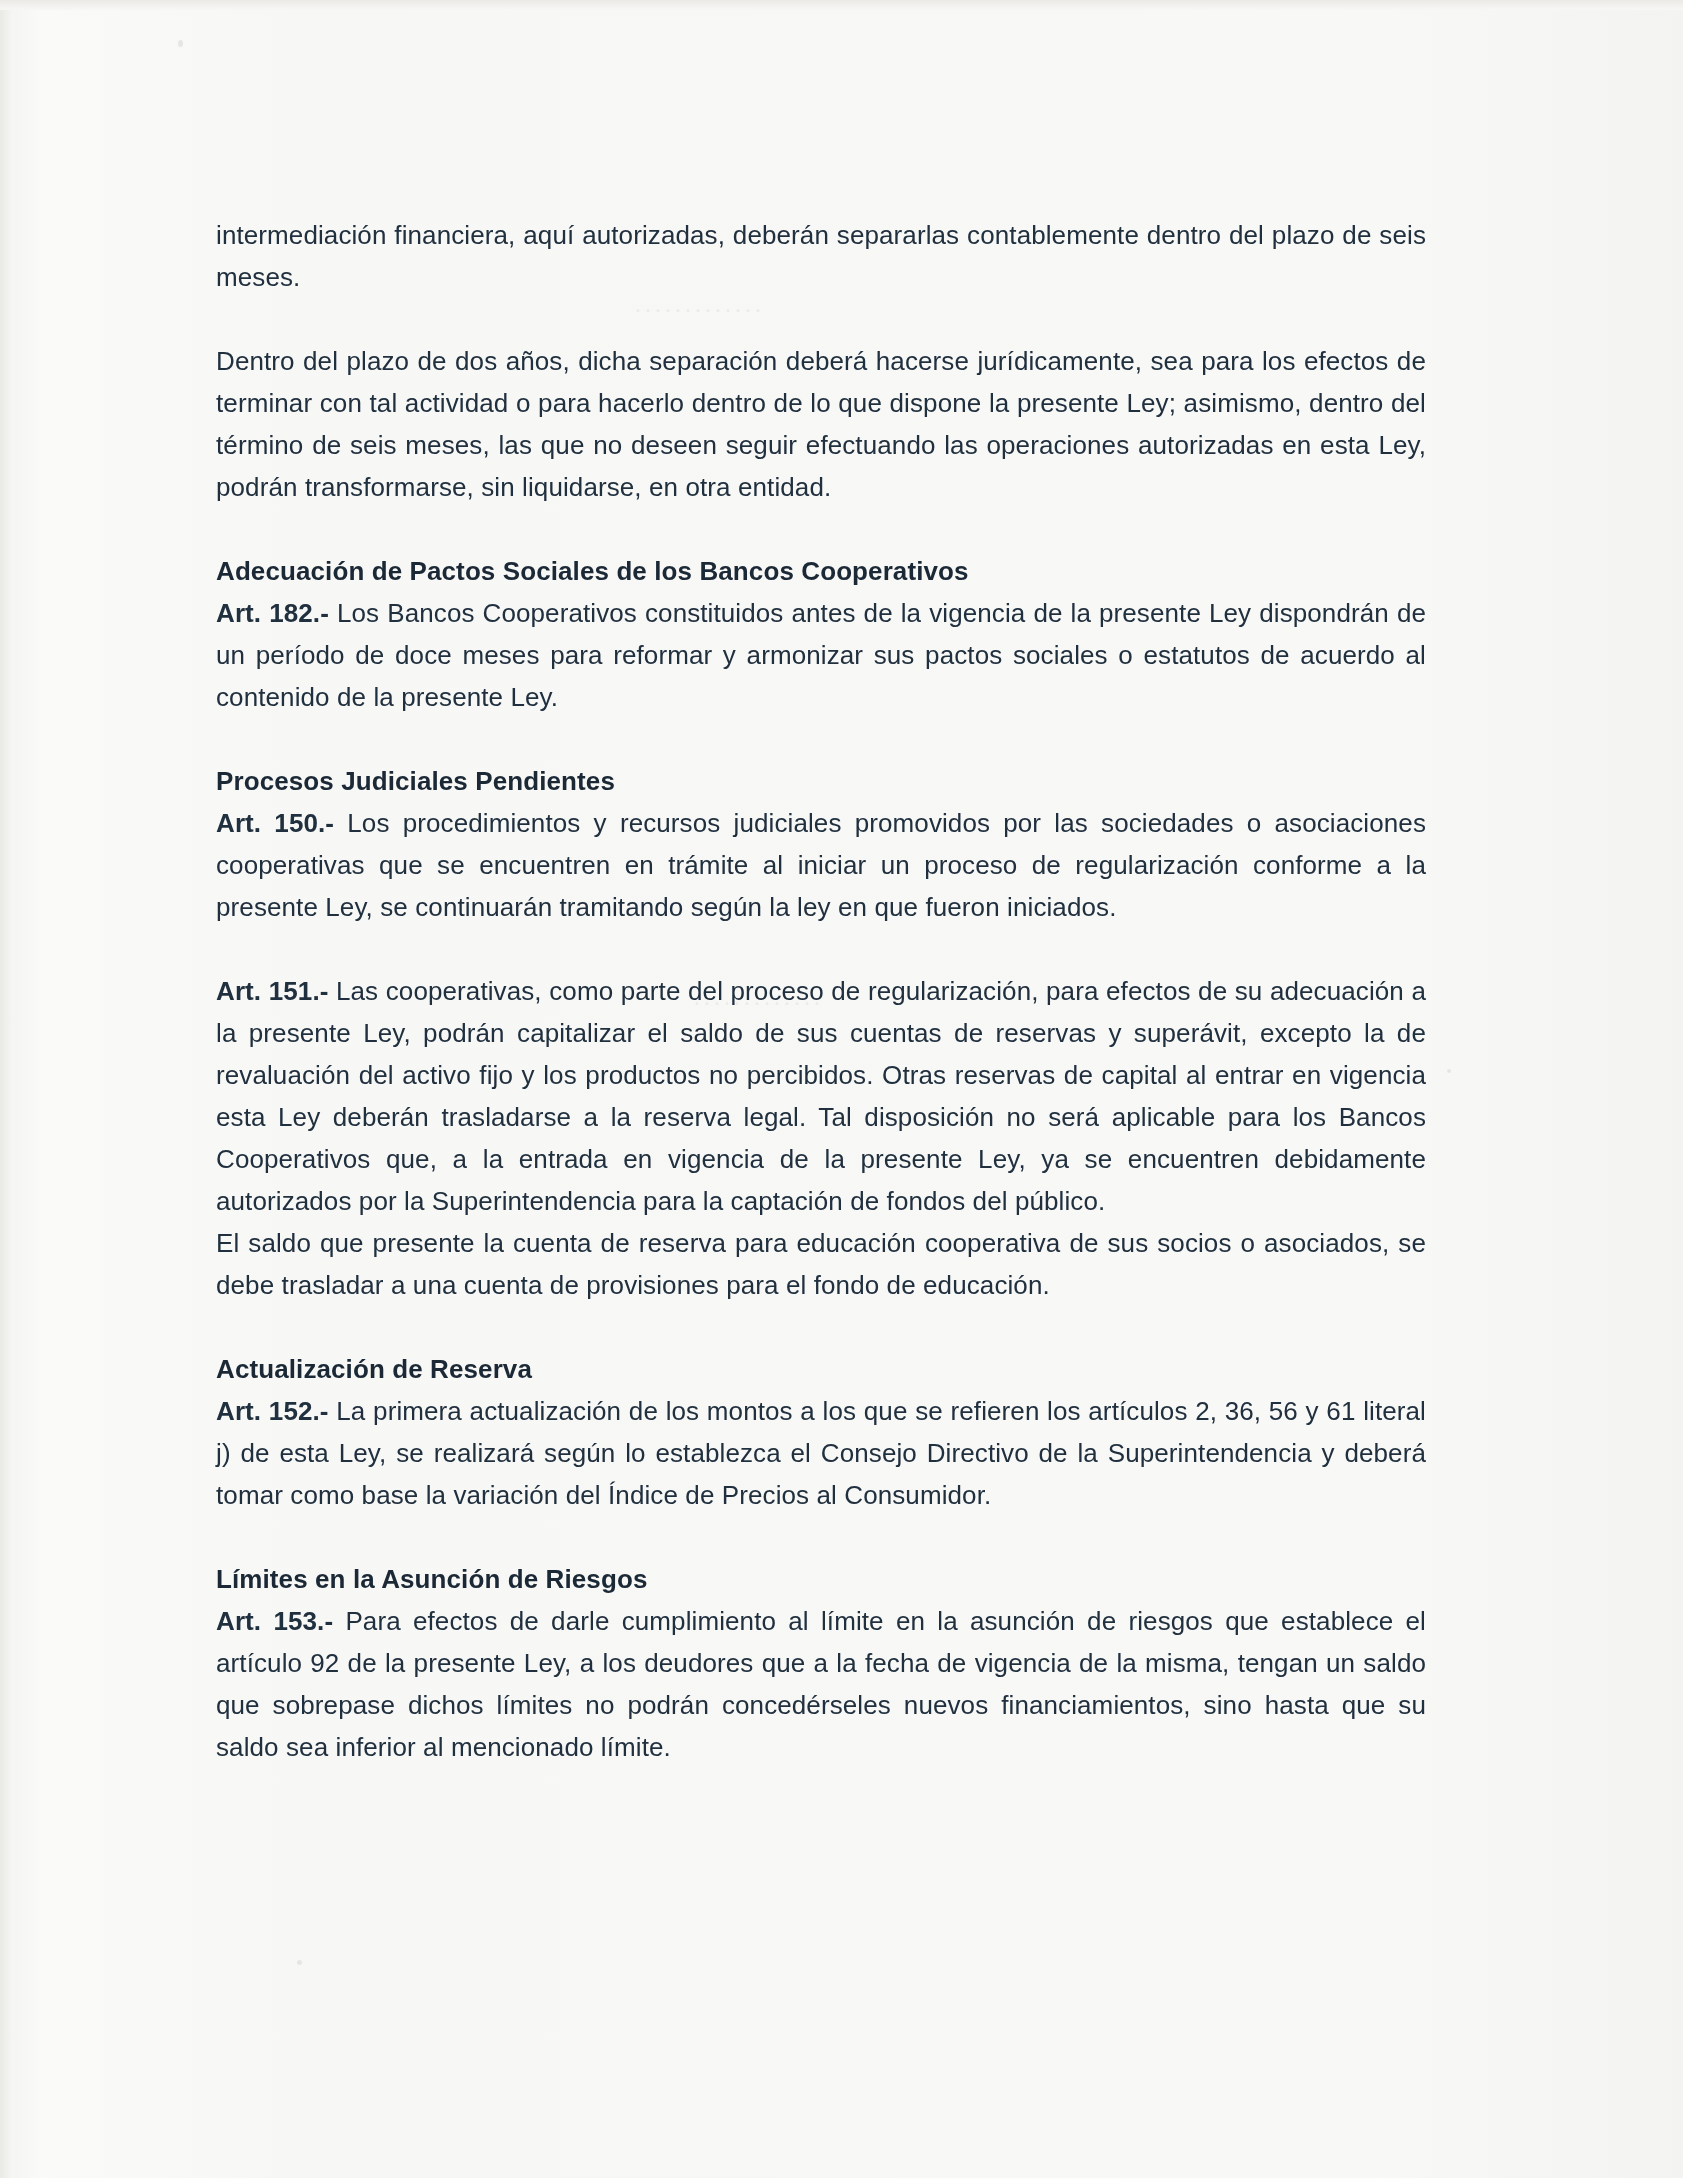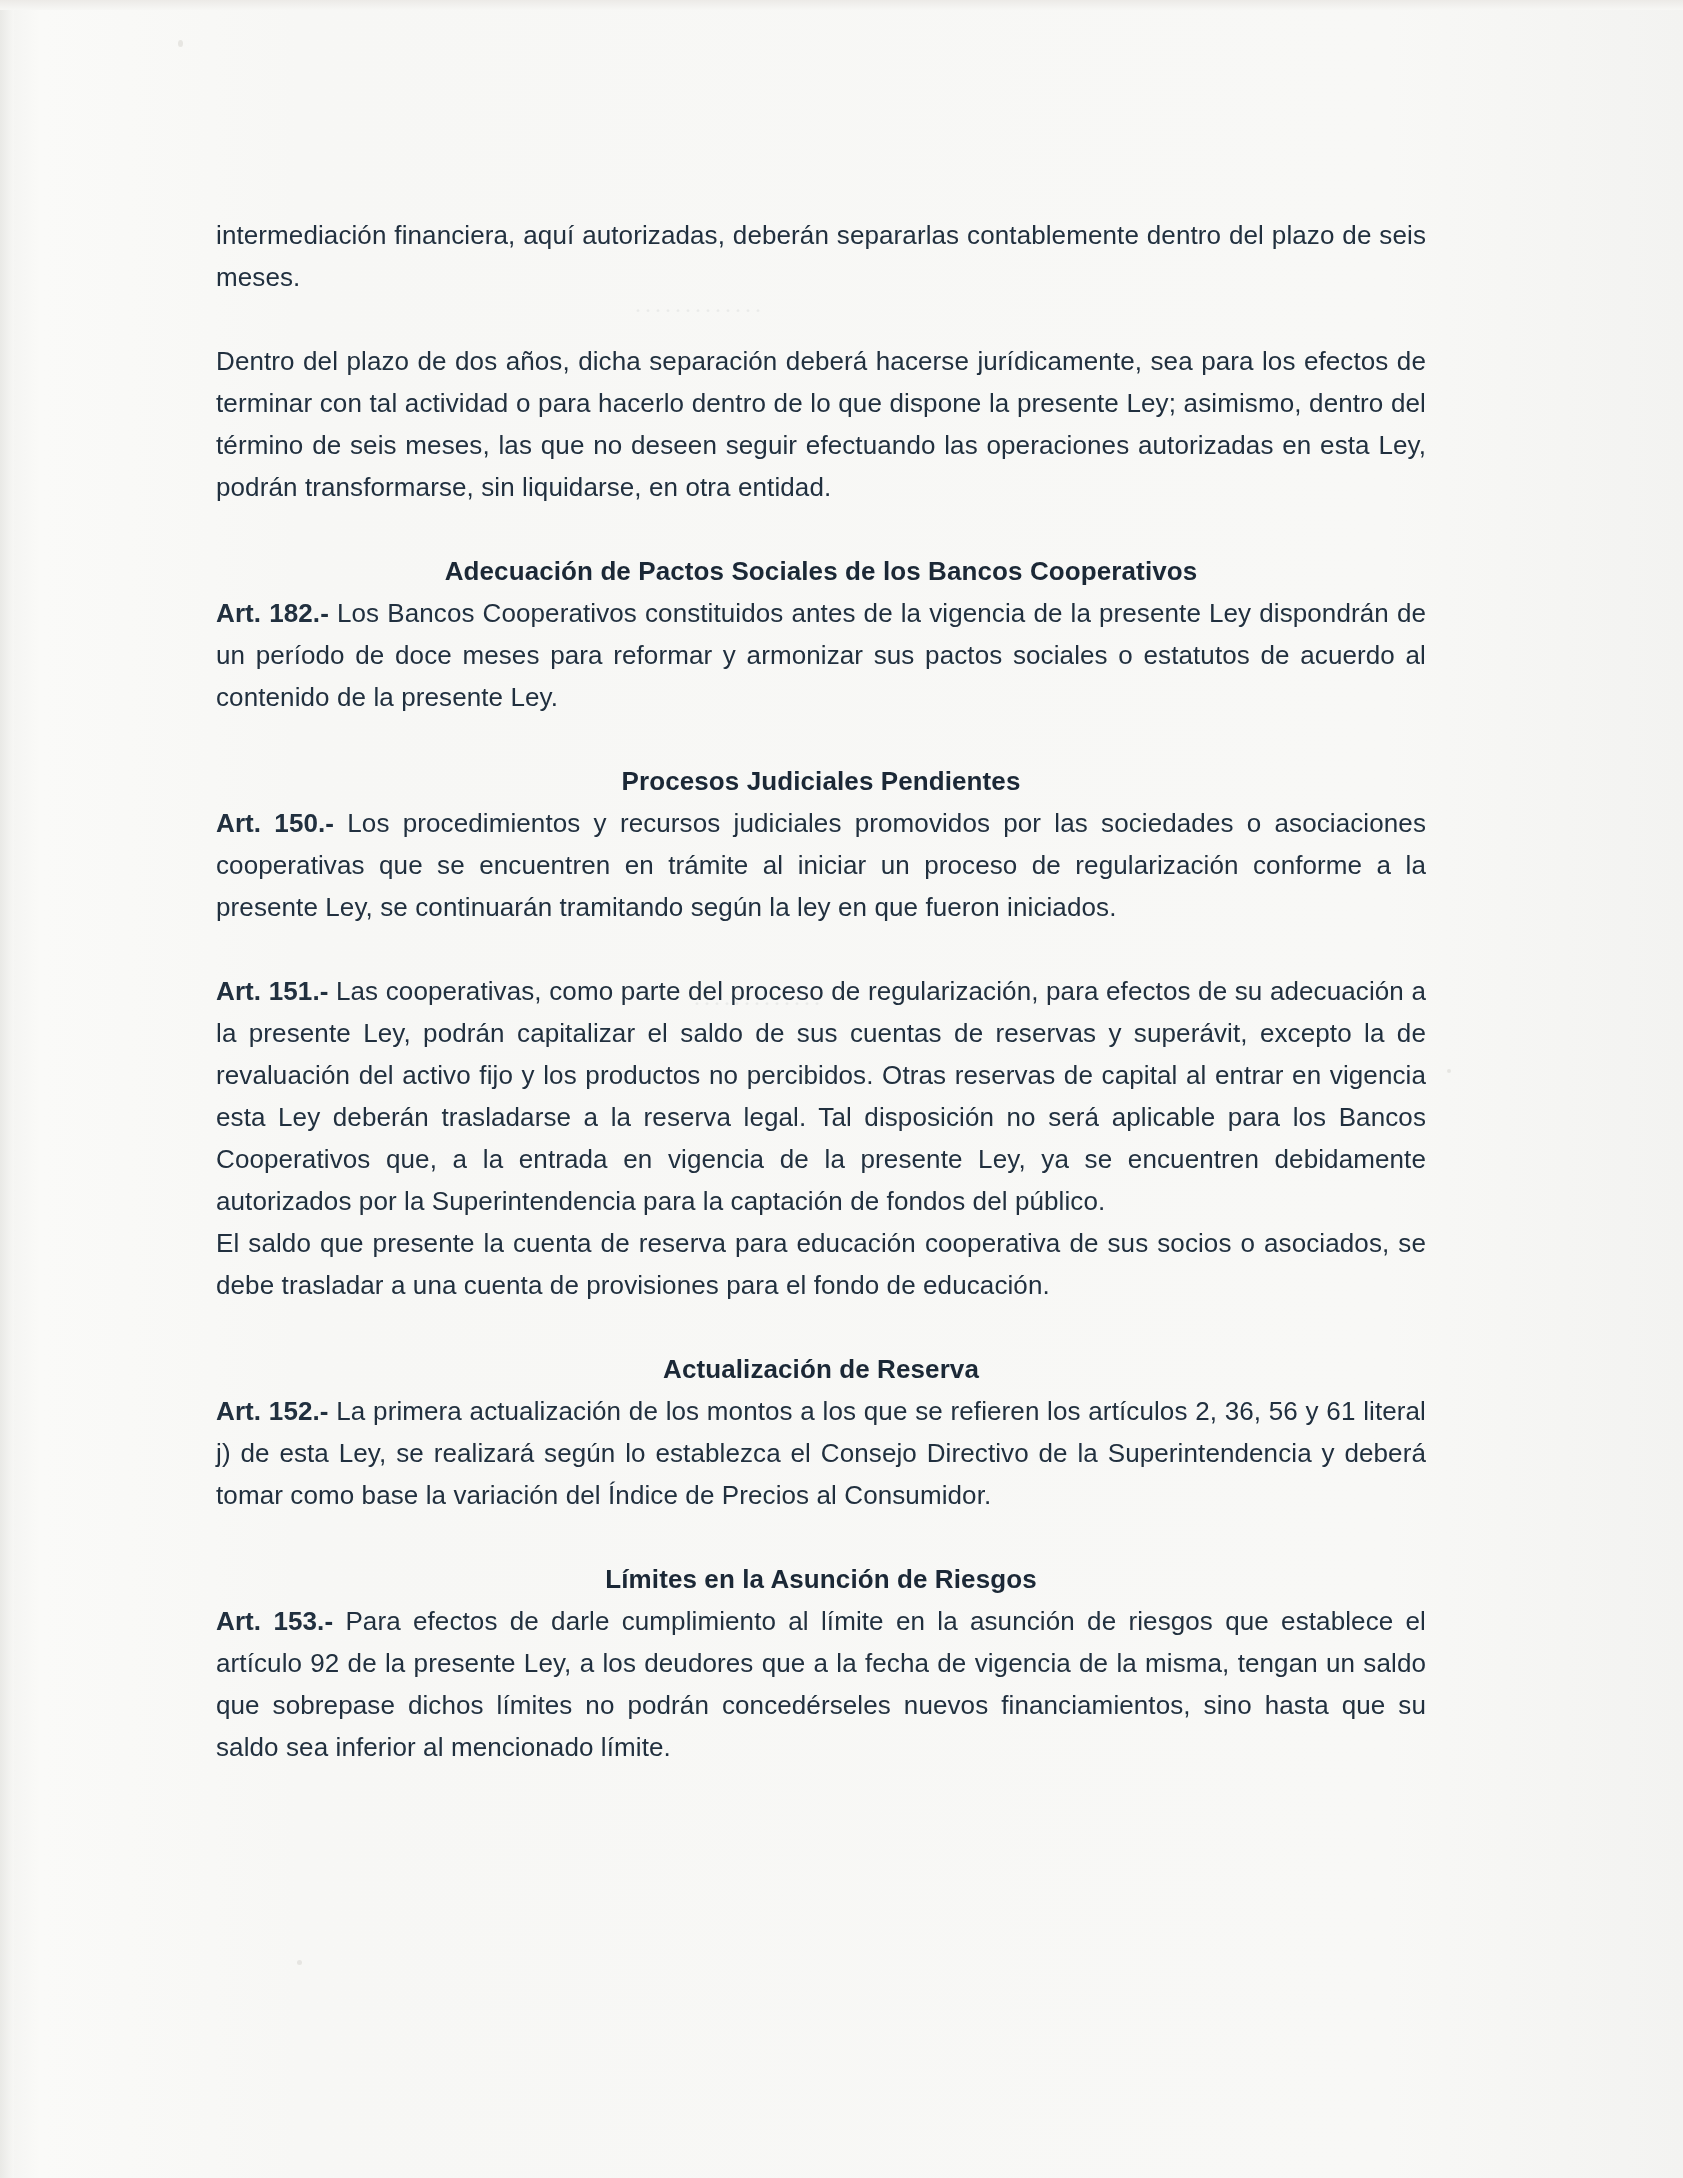--- a/index.html
+++ b/index.html
@@ -50,21 +50,20 @@
     letter-spacing: 0.1px;
   }
   .gap-md { height: 42px; }
   h2.heading {
     margin: 0;
     font-size: 26px;
     line-height: 42px;
     font-weight: bold;
     color: #1b2836;
     letter-spacing: 0.1px;
-    text-align: center;
   }
   .artlabel {
     font-weight: bold;
   }
   .speck {
     position: absolute;
     background: #d9d7d2;
     opacity: 0.55;
     border-radius: 50%;
   }

